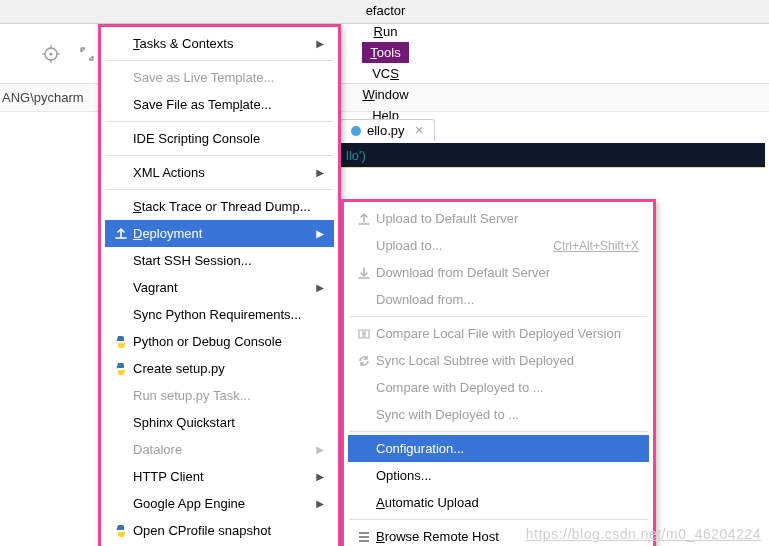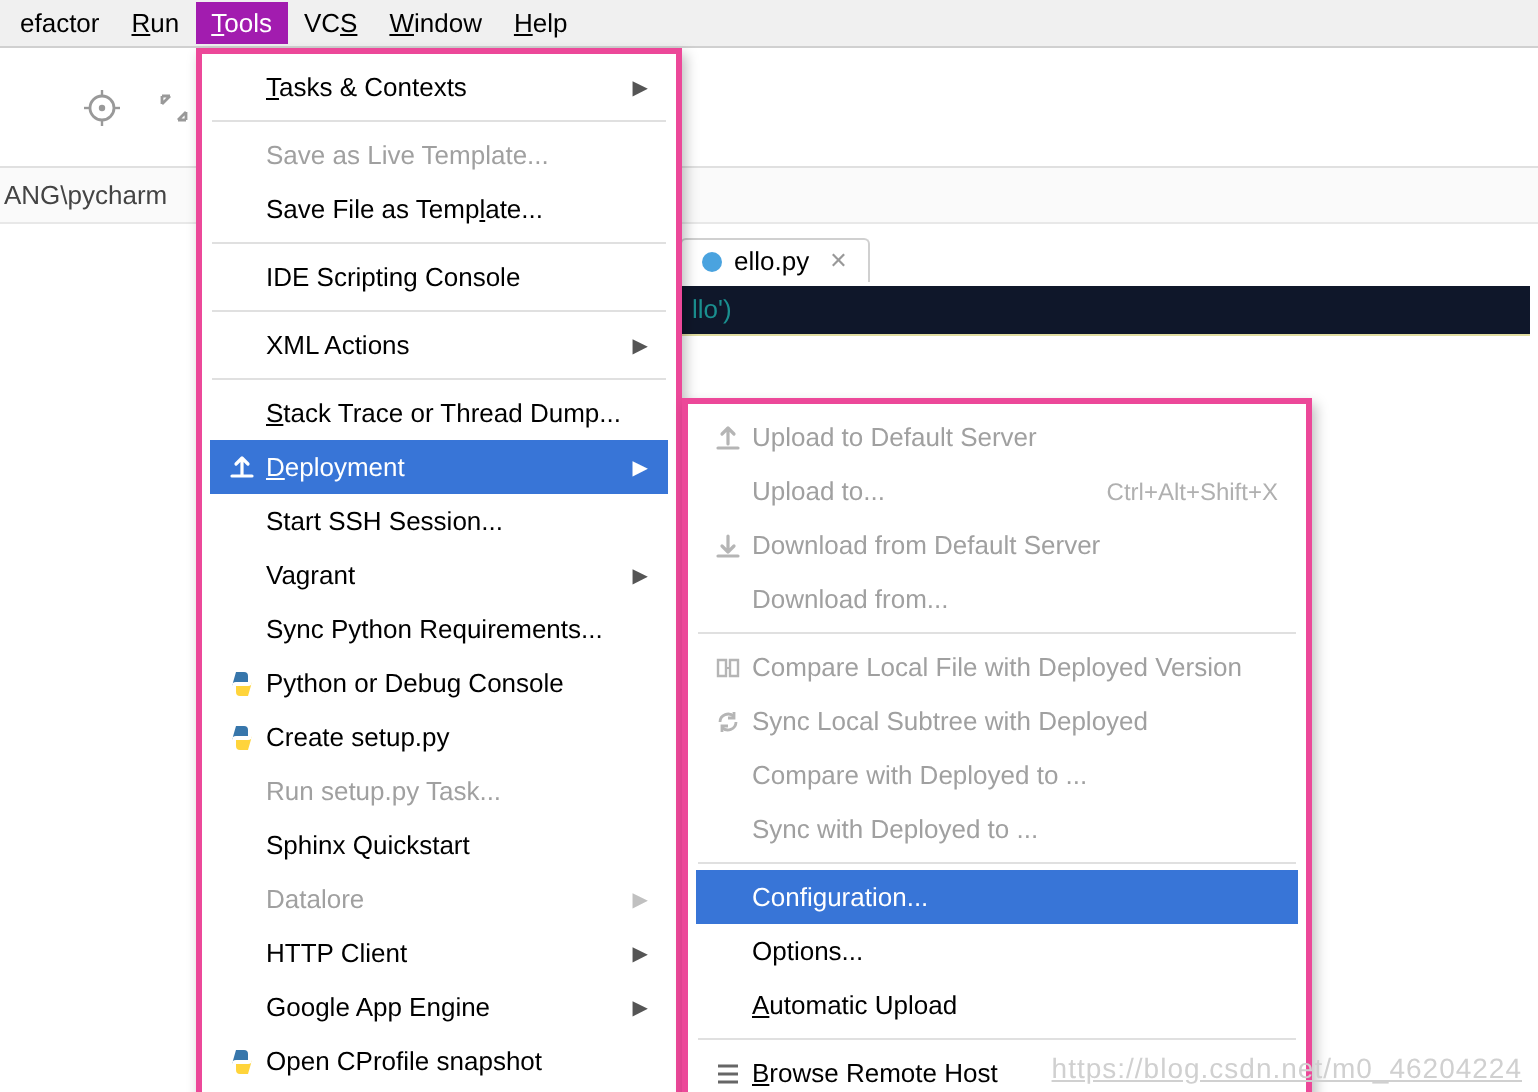--- a/index.html
+++ b/index.html
@@ -1,19 +1,19 @@
 <!DOCTYPE html>
 <html><head>
 <meta charset="utf-8">
 <style>
   * { box-sizing: border-box; font-family: "Segoe UI", Tahoma, sans-serif; font-size: 13px; }
   body { margin: 0; padding: 0; width: 769px; height: 546px; background: #fff; overflow: hidden; position: relative; }
-  .menubar { height: 24px; background: #f0f0f0; border-bottom: 1px solid #d0d0d0; display: flex; align-items: center; padding-left: 2px; }
+  .menubar { height: 24px; background: #f0f0f0; border-bottom: 1px solid #d0d0d0; display: flex; align-items: center; padding-left: 2px; flex-direction: column; }
   .menubar .item { padding: 3px 8px; cursor: default; }
-  .menubar .item.active { background: #a21caf; color: #fff; }
+  .menubar .item.active { background: #701a75; color: #fff; }
   .menubar .item .ul { text-decoration: underline; }
   .toolbar-row { height: 60px; border-bottom: 1px solid #e0e0e0; display:flex; align-items:center; padding-left:40px; gap:14px; color:#777;}
   .toolbar-icon { width:22px; height:22px; display:flex; align-items:center; justify-content:center; font-size:16px; color:#777;}
   .path-row { height: 28px; display:flex; align-items:center; padding-left:2px; font-size:12px; color:#444; border-bottom:1px solid #e8e8e8; background:#fafafa;}
   .editor-area { position:absolute; left:340px; top:85px; right:4px;margin-top:32px; }
   .tab-strip { display:flex; align-items:center; height:26px; }
   .tab { display:flex; align-items:center; gap:6px; background:#fff; border:1px solid #d0d0d0; border-bottom:none; padding:3px 10px; border-radius:3px 3px 0 0;}
   .tab .dot { width:10px; height:10px; border-radius:50%; background:#4aa3df;}
   .tab .close { color:#999; font-size:11px; margin-left:4px;}
   .code-line { background:#0f172a; padding:4px 6px; font-family:Consolas,monospace; font-size:14px; border-bottom:1px solid #e0dca0;}
@@ -22,21 +22,21 @@
   .tools-menu { left:98px; top:24px; width:243px; }
   .deploy-menu { left:341px; top:199px; width:315px; }
   .mi { display:flex; align-items:center; height:27px; padding:0 10px 0 6px; cursor:default; position:relative; }
   .mi.sel { background:#3875d7; color:#fff; }
   .mi .icon { width:20px; display:flex; align-items:center; justify-content:center; margin-right:2px; flex-shrink:0;}
   .mi .label { flex:1; white-space:nowrap; }
   .mi .arrow { font-size:10px; color:#555; margin-left:10px;}
   .mi.sel .arrow { color:#fff; }
   .mi.disabled { color:#a0a0a0; }
   .mi.disabled .arrow { color:#c0c0c0; }
-  .mi .sc { color:#777; font-size:12px; margin-left:auto; padding-left:20px;}
+  .mi .sc { color:#777; font-size:12px; margin-left:auto; padding-left:20px;text-decoration:underline;}
   .mi.disabled .sc { color:#b0b0b0; }
   .sep { height:1px; background:#e0e0e0; margin:3px 1px; }
   .ul { text-decoration: underline; }
   .watermark { position:absolute; right:8px; bottom:4px; color:#d0d0d0; font-size:14px; letter-spacing:0.5px;text-decoration:underline;}
   svg { display:block; }
 </style>
 </head>
 <body>
 
 <div class="menubar">

